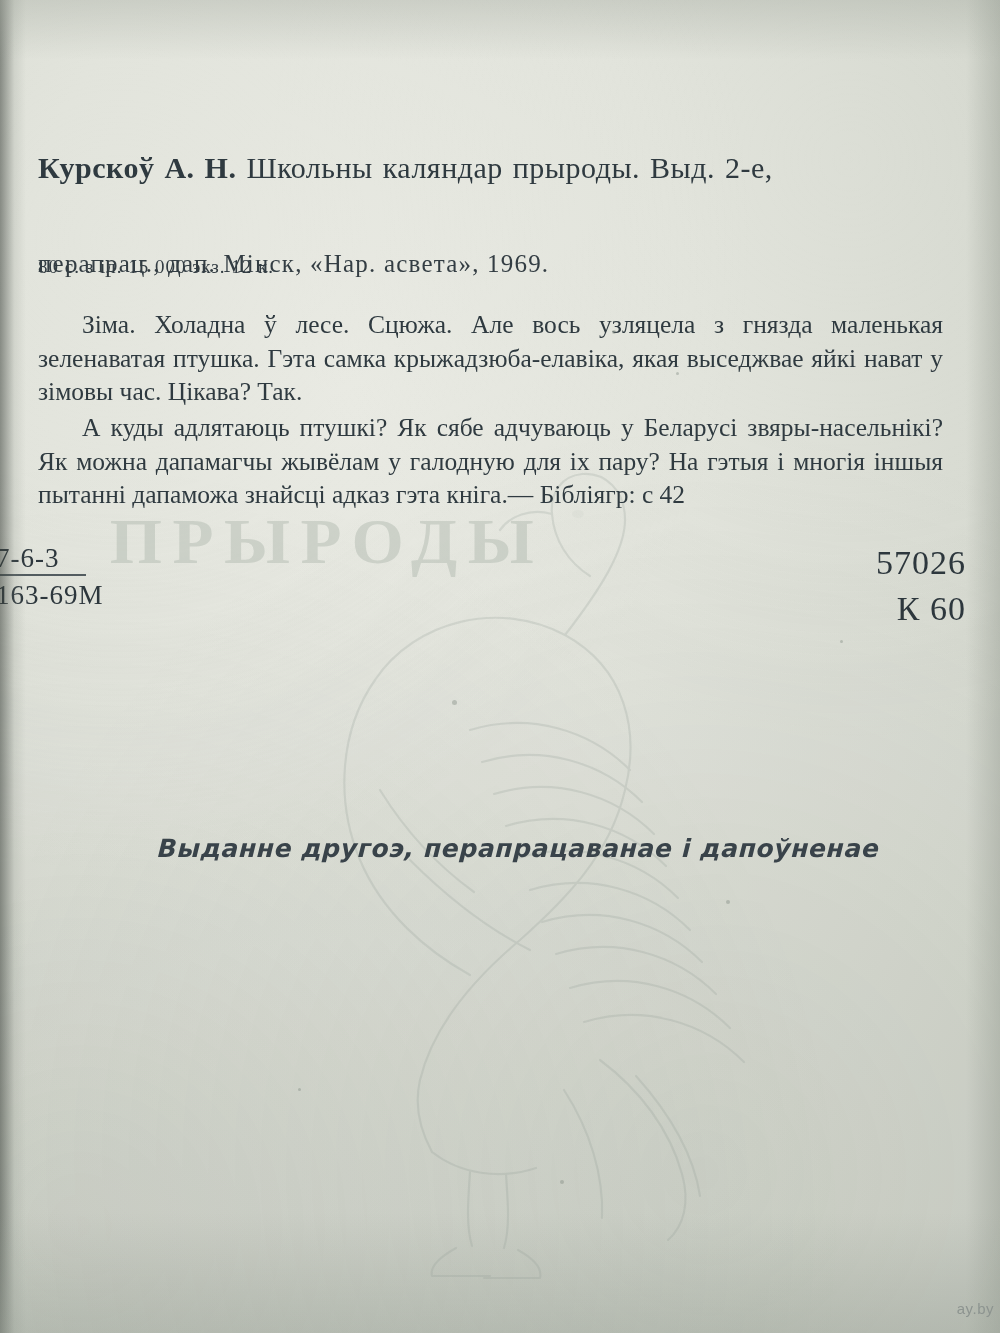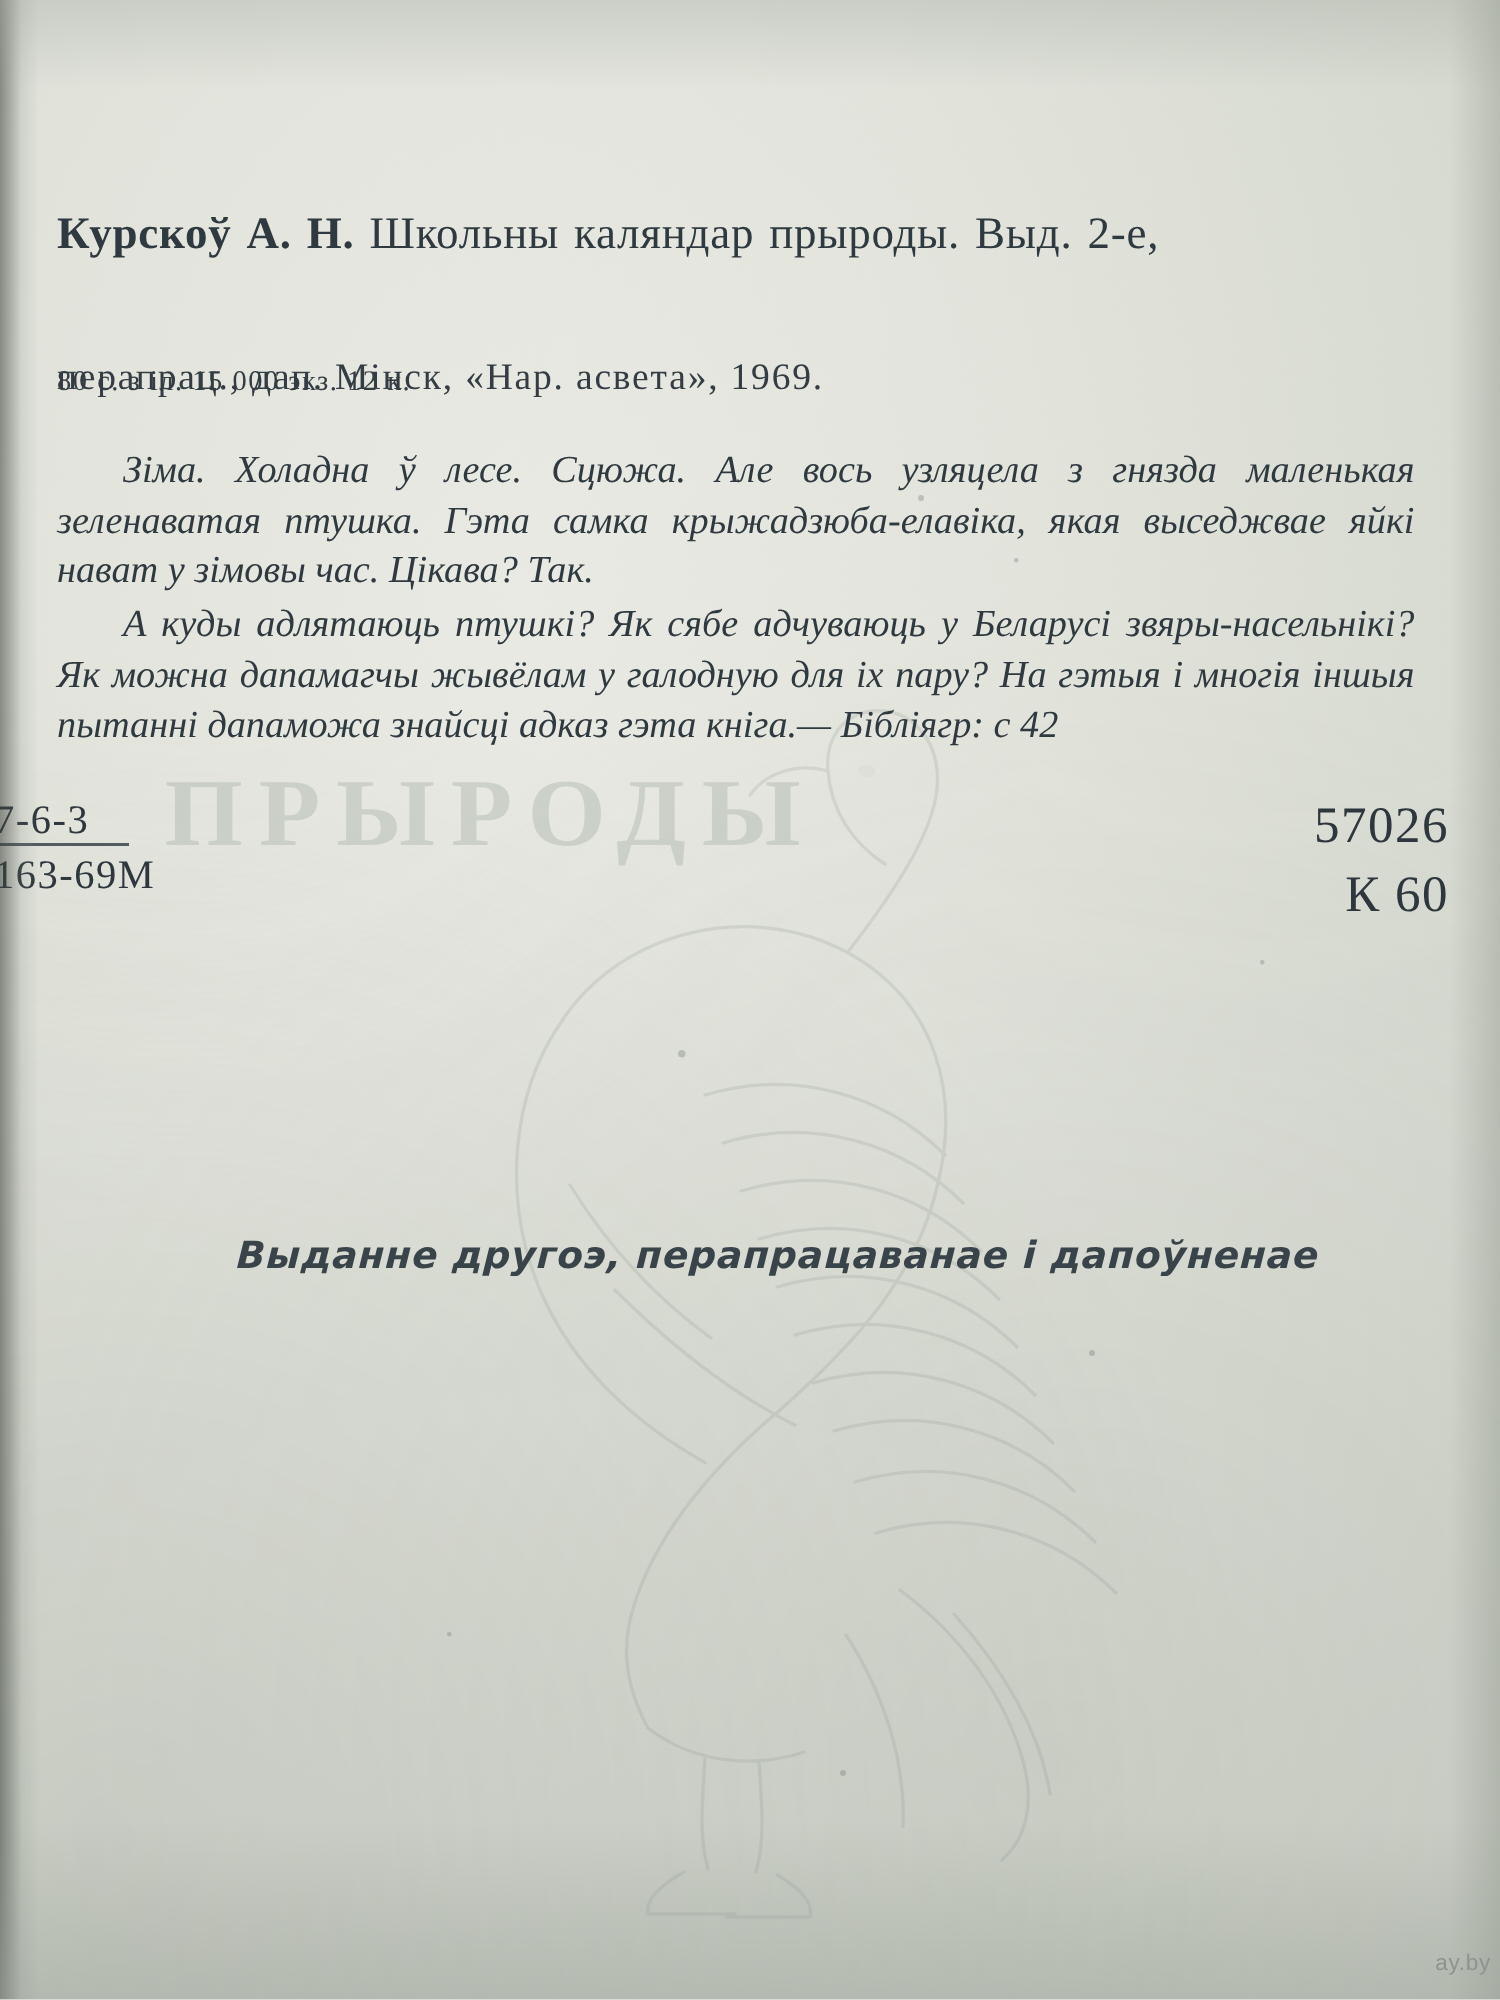--- a/index.html
+++ b/index.html
@@ -92,21 +92,21 @@
     color: #aeb7ad;
     opacity: .45;
     transform: scaleX(1.05);
     pointer-events: none;
     white-space: nowrap;
   }
 
   
   .content {
     position: absolute;
-    left: 0; top: 0;
+    left: 0; top: 12px;
     width: 1000px;
     height: 944px;
   }
 
   .cip {
     position: absolute;
     left: 38px;
     top: 136px;
     width: 905px;
     color: #2f3a40;
@@ -270,21 +270,21 @@
       <div class="headline">
         <span class="author">Курскоў А. Н.</span>
         <span>Школьны каляндар прыроды. Выд. 2-е,</span>
       </div>
     </div>
 
     <div class="imprint">перапрац., дап. Мінск, «Нар. асвета», 1969.</div>
 
     <div style="position:absolute; left:38px; top:244px; font-size:19px; letter-spacing:1px; color:#333d43;">80 с. з іл. 15 000 экз. 12 к.</div>
 
-    <div class="annotation" style="top:296px;font-style:italic;">
+    <div class="annotation" style="top:296px;">
       <p>Зіма. Холадна ў лесе. Сцюжа. Але вось узляцела з гнязда маленькая зеленаватая птушка. Гэта самка крыжадзюба-елавіка, якая выседжвае яйкі нават у зімовы час. Цікава? Так.</p>
       <p>А куды адлятаюць птушкі? Як сябе адчуваюць у Беларусі звяры-насельнікі? Як можна дапамагчы жывёлам у галодную для іх пару? На гэтыя і многія іншыя пытанні дапаможа знайсці адказ гэта кніга.— Бібліягр: с 42</p>
     </div>
 
     <div class="codes">
       <div class="left">
         <div>7-6-3</div>
         <div>163-69М</div>
       </div>
       <div class="rule"></div>

